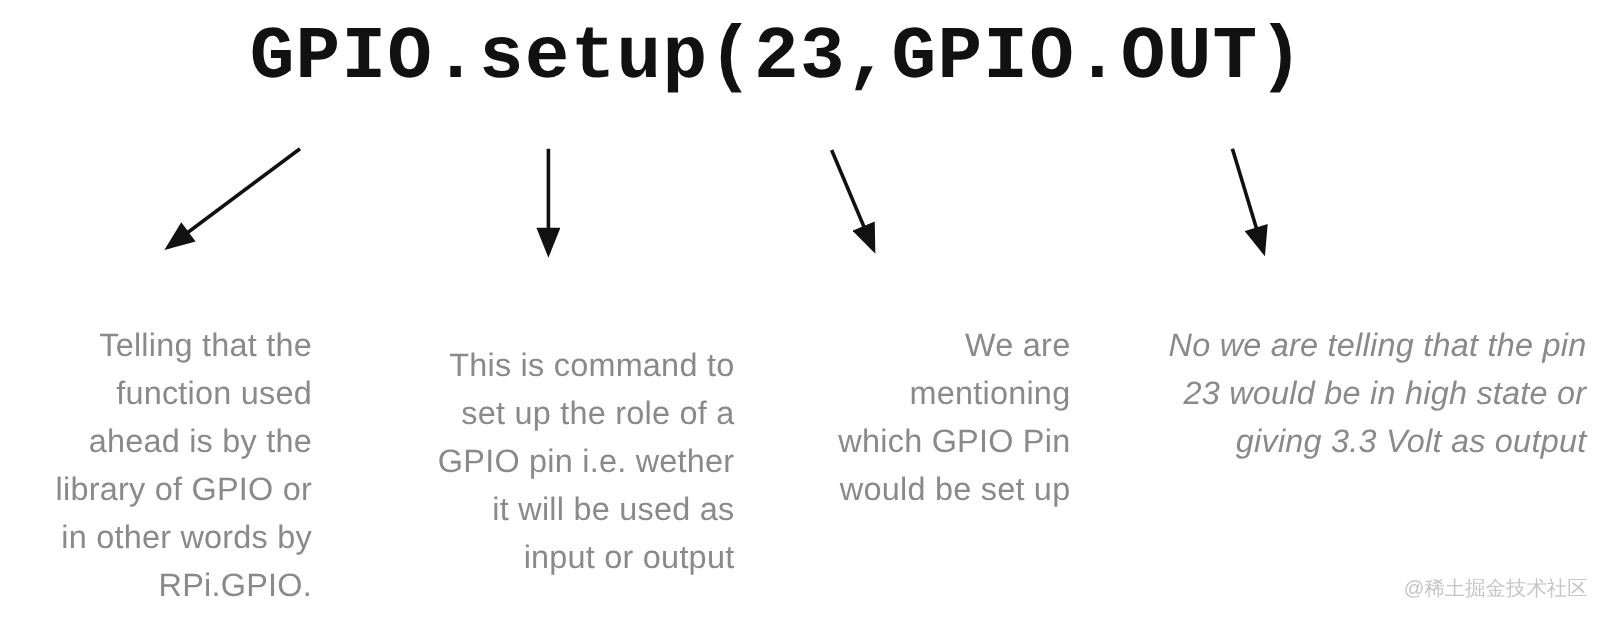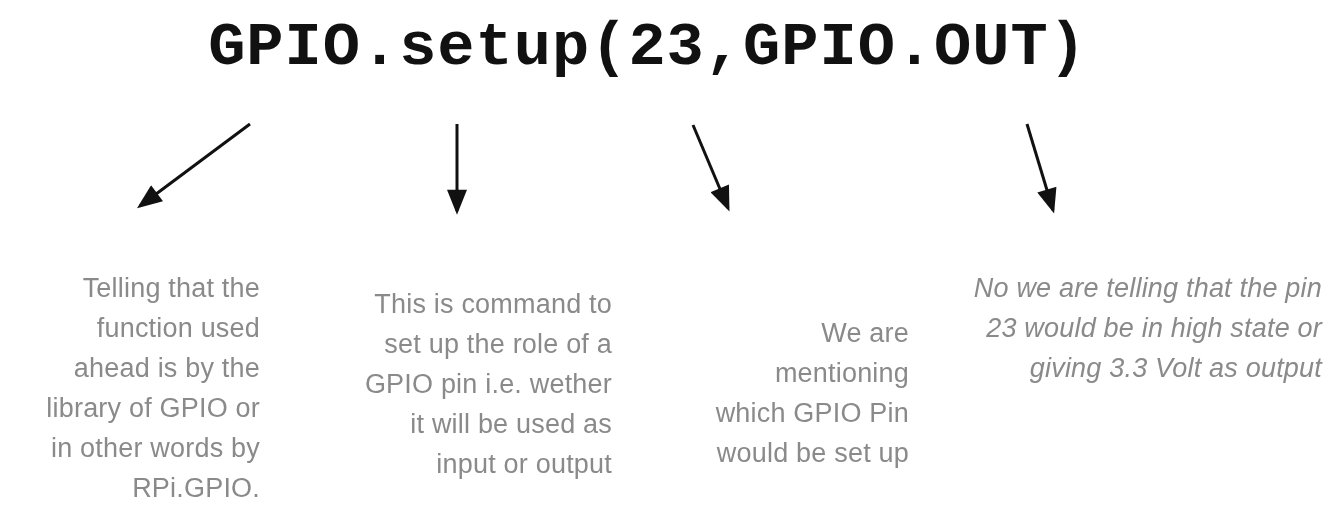--- a/index.html
+++ b/index.html
@@ -51,21 +51,21 @@
     top: 268px;
     font-size: 27px;
     line-height: 40px;
     letter-spacing: 0.2px;
     color: var(--body, #8a8a8a);
     text-align: right;
     white-space: pre-line;
   }
   .annotation.a1 { left: 0px;   width: 260px; }
   .annotation.a2 { left: 312px; width: 300px; margin-top: 16px; }
-  .annotation.a3 { left: 669px; width: 240px; margin-top: 45px; }
+  .annotation.a3 { left: 652px; width: 240px; }
   .annotation.a4 { left: 902px; width: 420px; font-style: italic; }
   .watermark {
     position: absolute;
     right: 8px;
     bottom: 6px;
     font-size: 17px;
     color: var(--watermark, #c6c6c6);
   }
 </style>
 </head>
@@ -102,14 +102,15 @@
 
   <div class="annotation a3">We are
 mentioning
 which GPIO Pin
 would be set up</div>
 
   <div class="annotation a4">No we are telling that the pin
 23 would be in high state or
 giving 3.3 Volt as output</div>
 
+  <div class="watermark">@稀土掘金技术社区</div>
 
 </div>
 
 </body></html>

